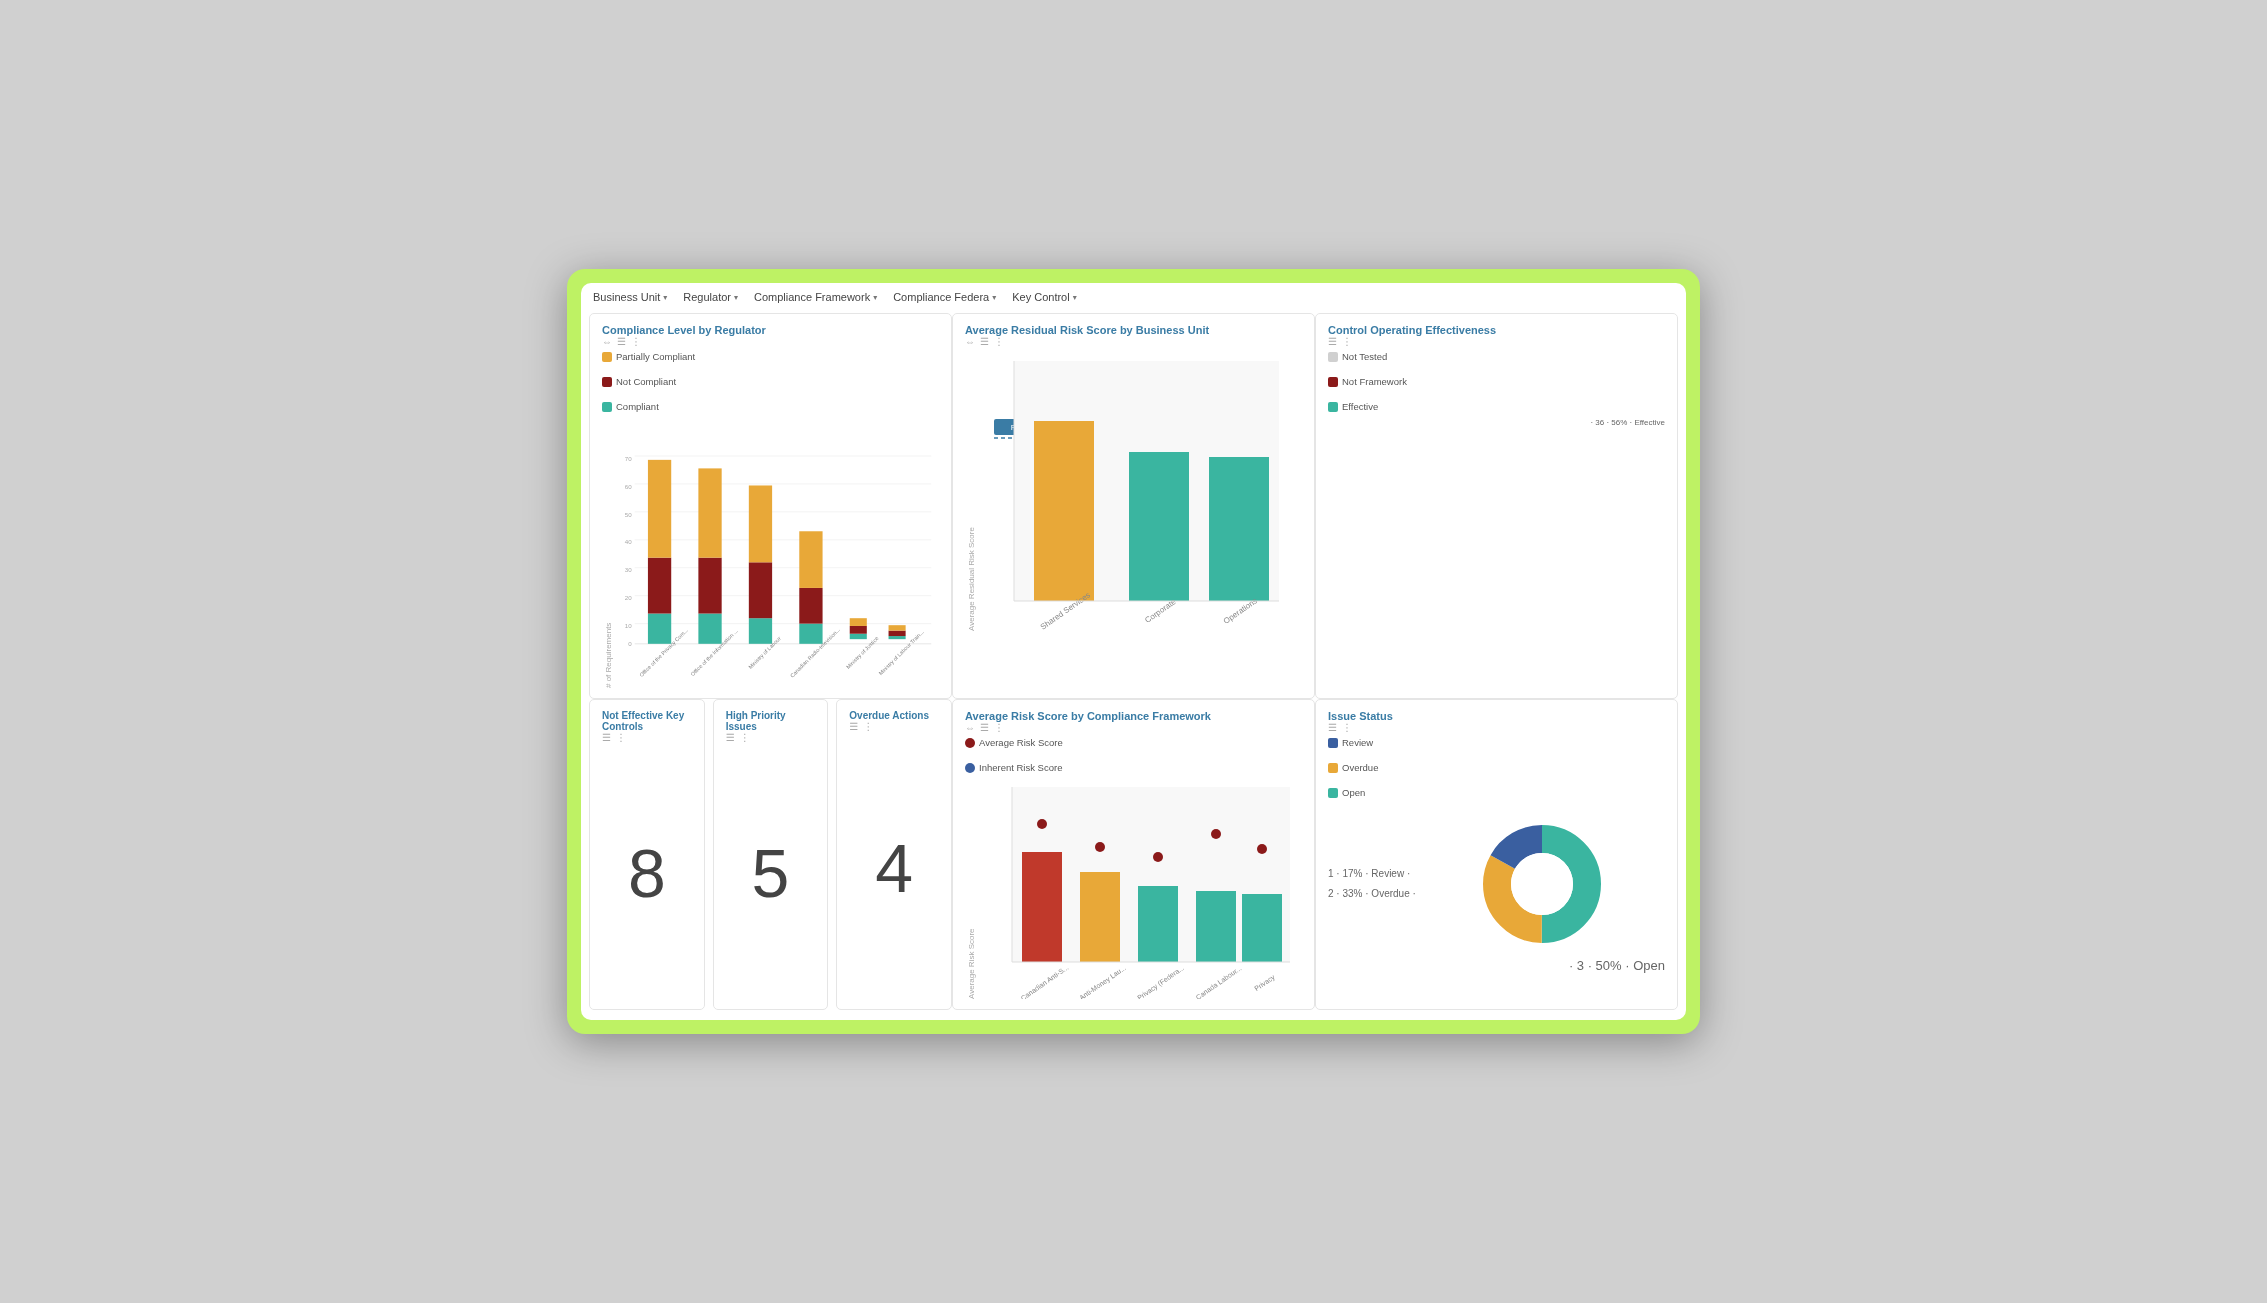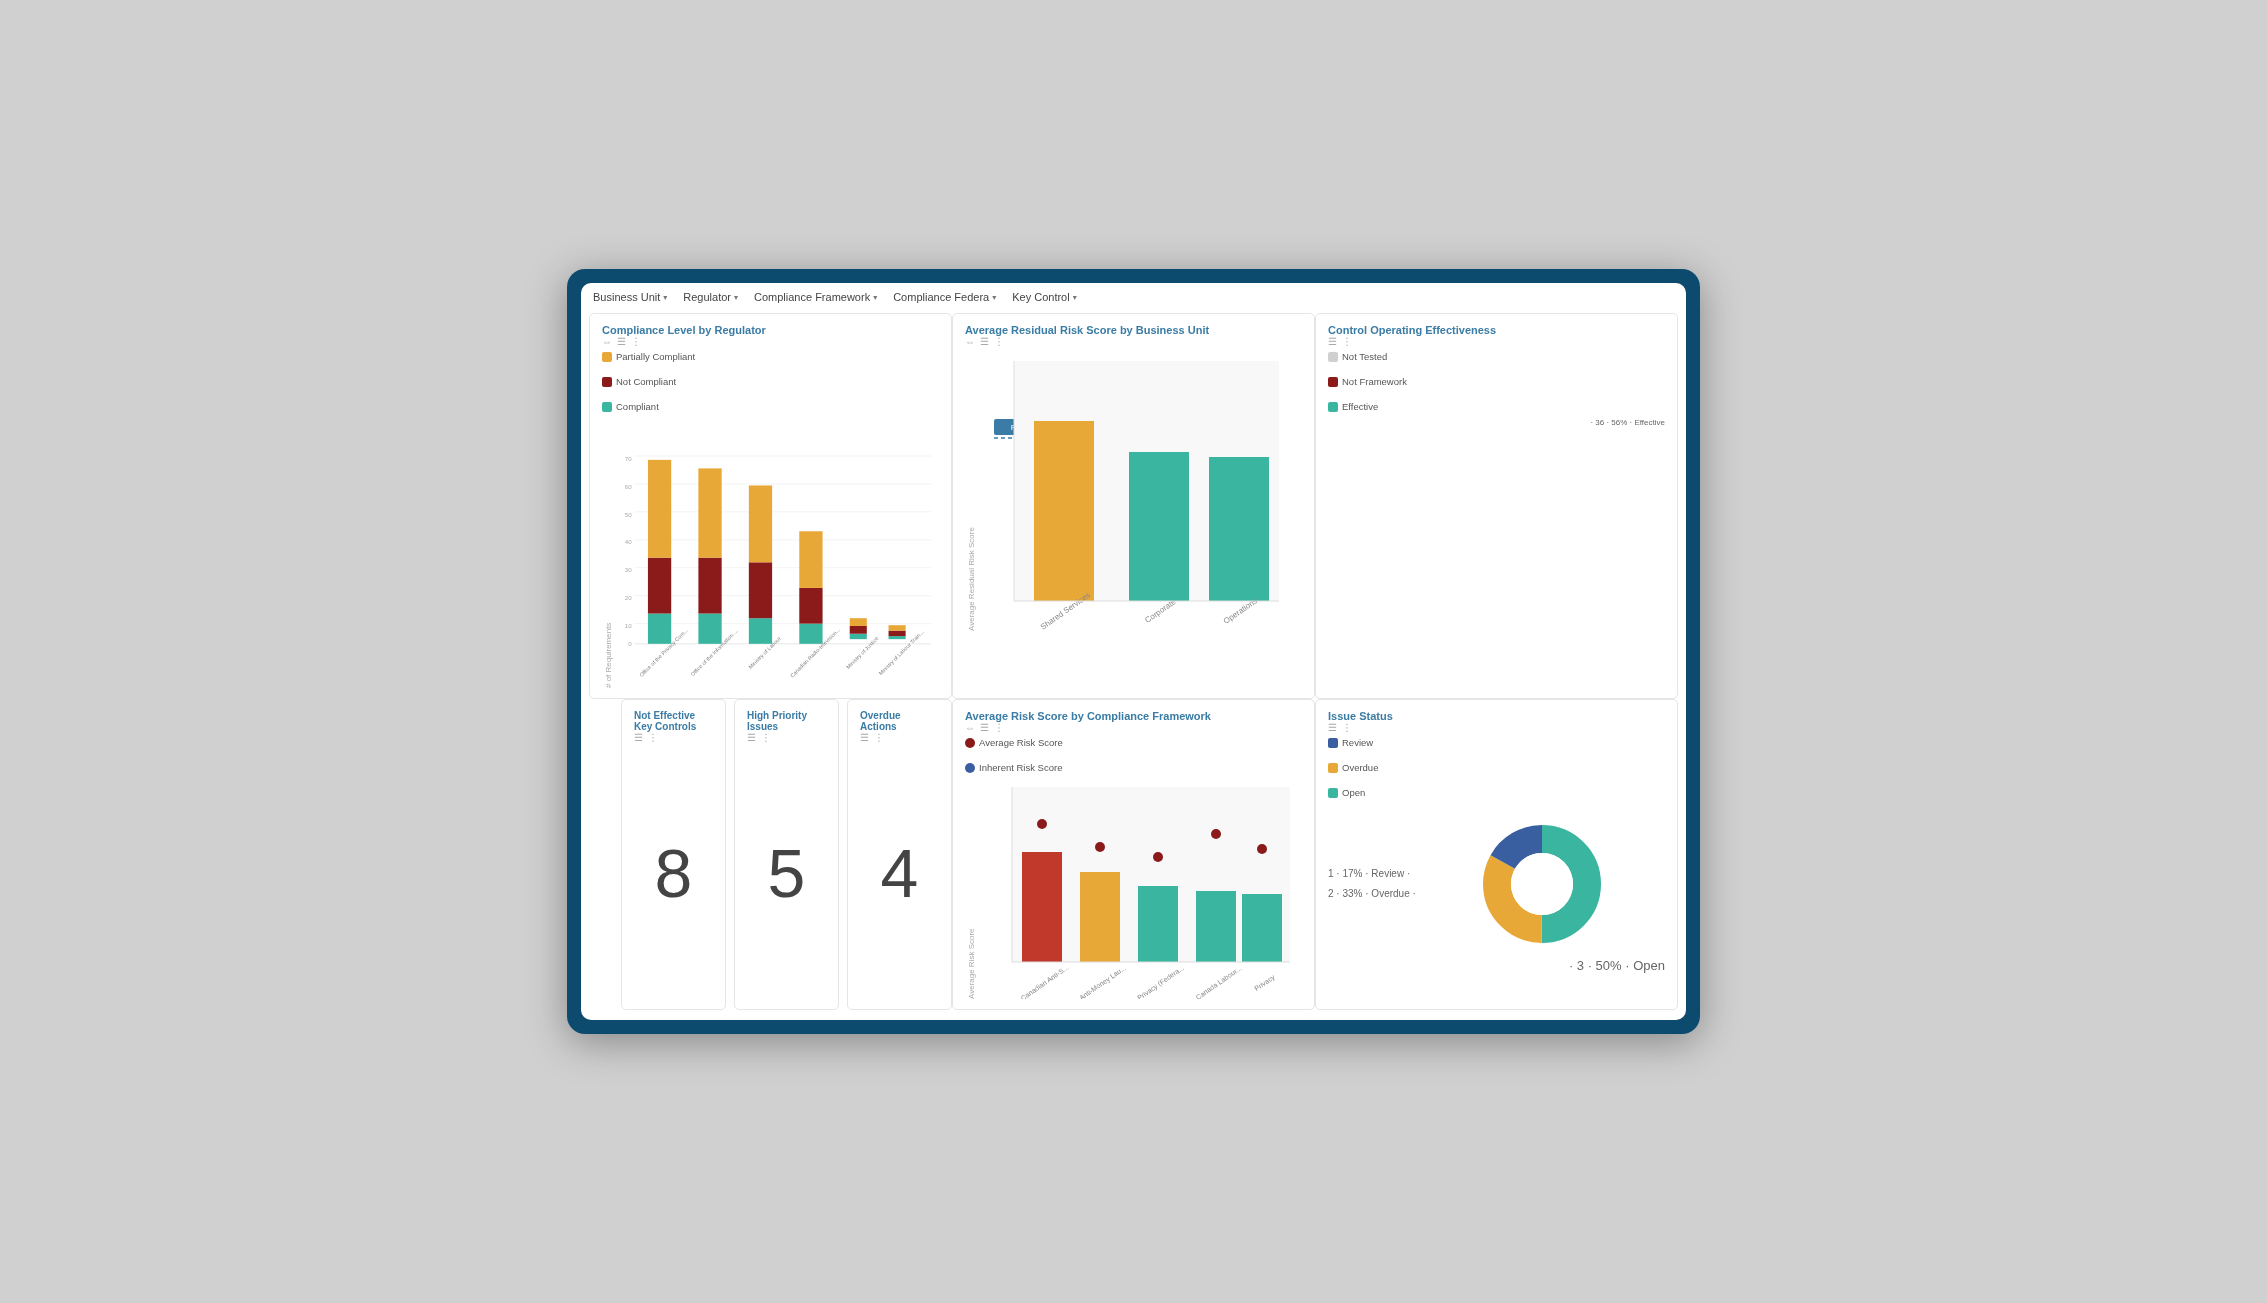--- a/index.html
+++ b/index.html
@@ -5,21 +5,21 @@
     * { box-sizing: border-box; margin: 0; padding: 0; }
     body {
       background: #d0d0d0;
       display: flex;
       align-items: center;
       justify-content: center;
       min-height: 100vh;
       font-family: 'Arial', sans-serif;
     }
     .device-frame {
-      background: #0c4a6e;
+      background: #bef264;
       border-radius: 18px;
       box-shadow: 0 8px 40px rgba(0,0,0,0.35);
       width: 1133px;
       min-height: 651px;
       padding: 14px;
     }
     .dashboard {
       background: #fff;
       border-radius: 10px;
       padding: 0;
@@ -300,21 +300,21 @@
             <span>Not Framework</span>
           </div>
           <div class="legend-item">
             <div class="legend-dot" style="background:#3ab5a0;"></div>
             <span>Effective</span>
           </div>
         </div>
         <div style="font-size:8px; color:#666; text-align:right; margin-top:4px;">· 36 · 56% · Effective</div>
       </div>
 
-      <div style="grid-column:1; grid-row:2; display:grid; grid-template-columns:1fr 1fr 1fr; gap:8px;margin-left:32px;">
+      <div style="grid-column:1; grid-row:2; display:grid; grid-template-columns:1fr 1fr 1fr; gap:8px;">
 
         <div class="card stat-card">
           <div class="card-header">
             <span class="card-title" style="font-size:10px;">Not Effective Key Controls</span>
             <div class="card-icons">
               <span class="card-icon-btn">☰</span>
               <span class="card-icon-btn">⋮</span>
             </div>
           </div>
           <div class="stat-big">8</div>

